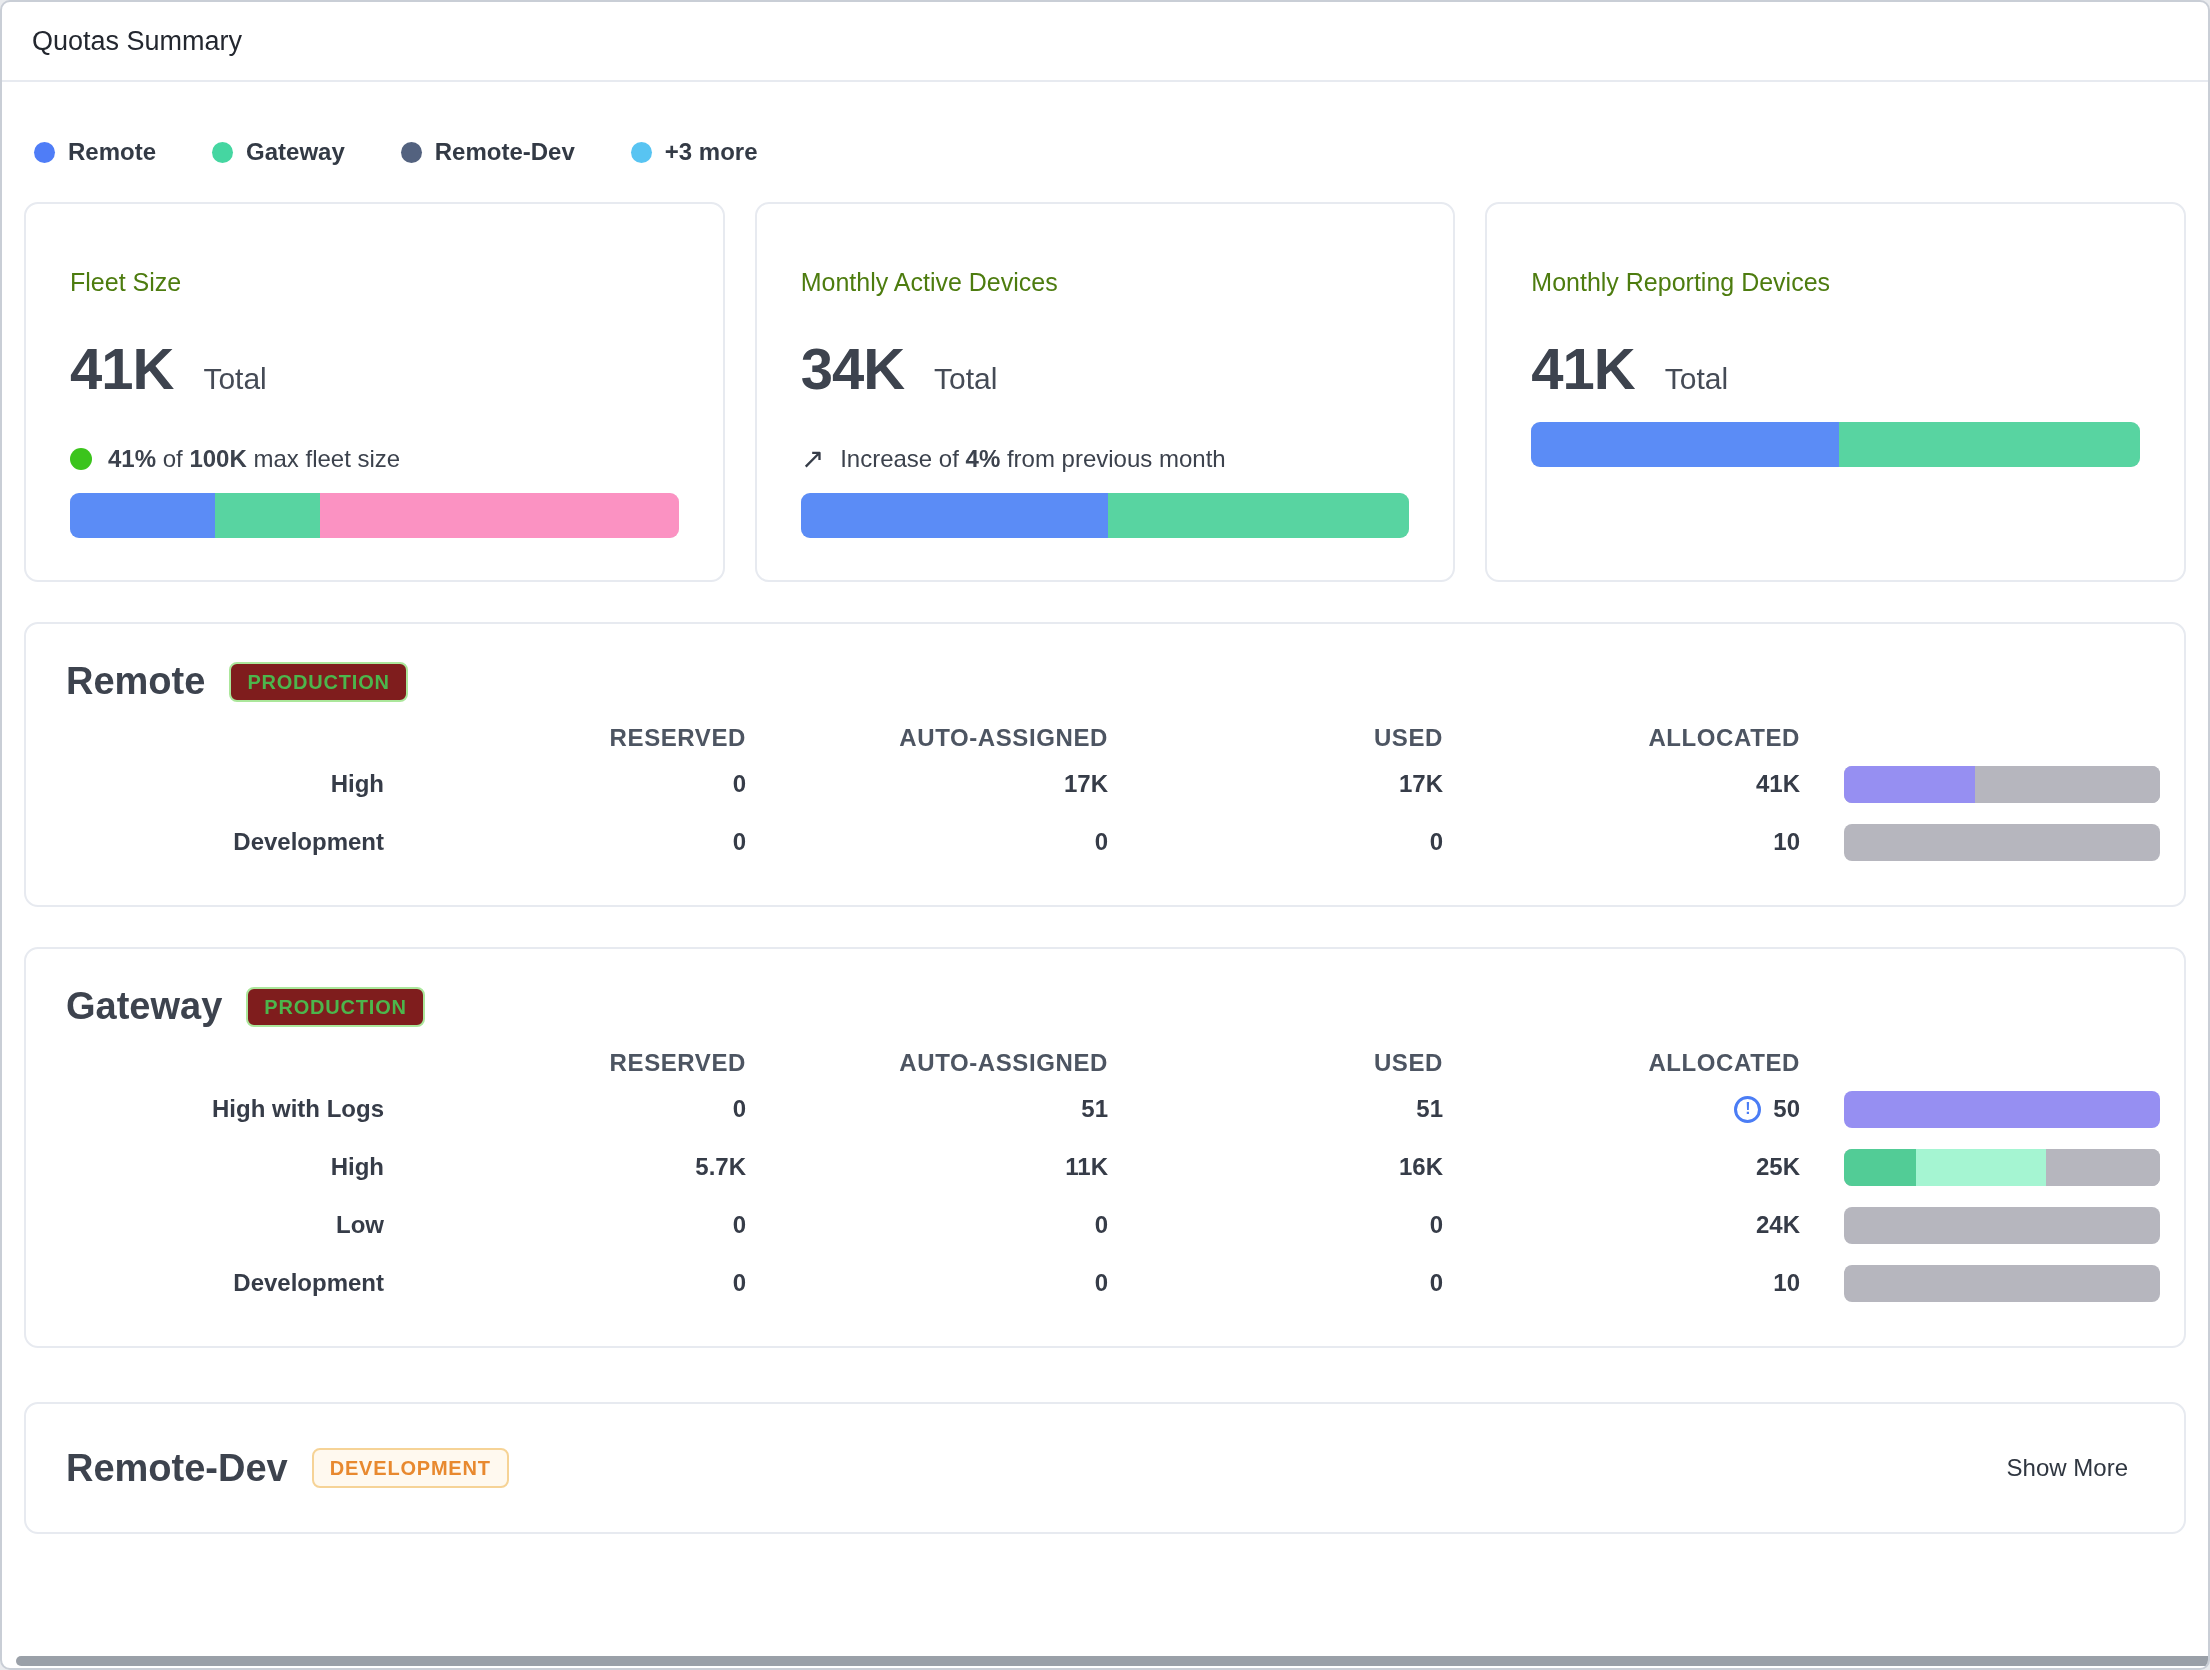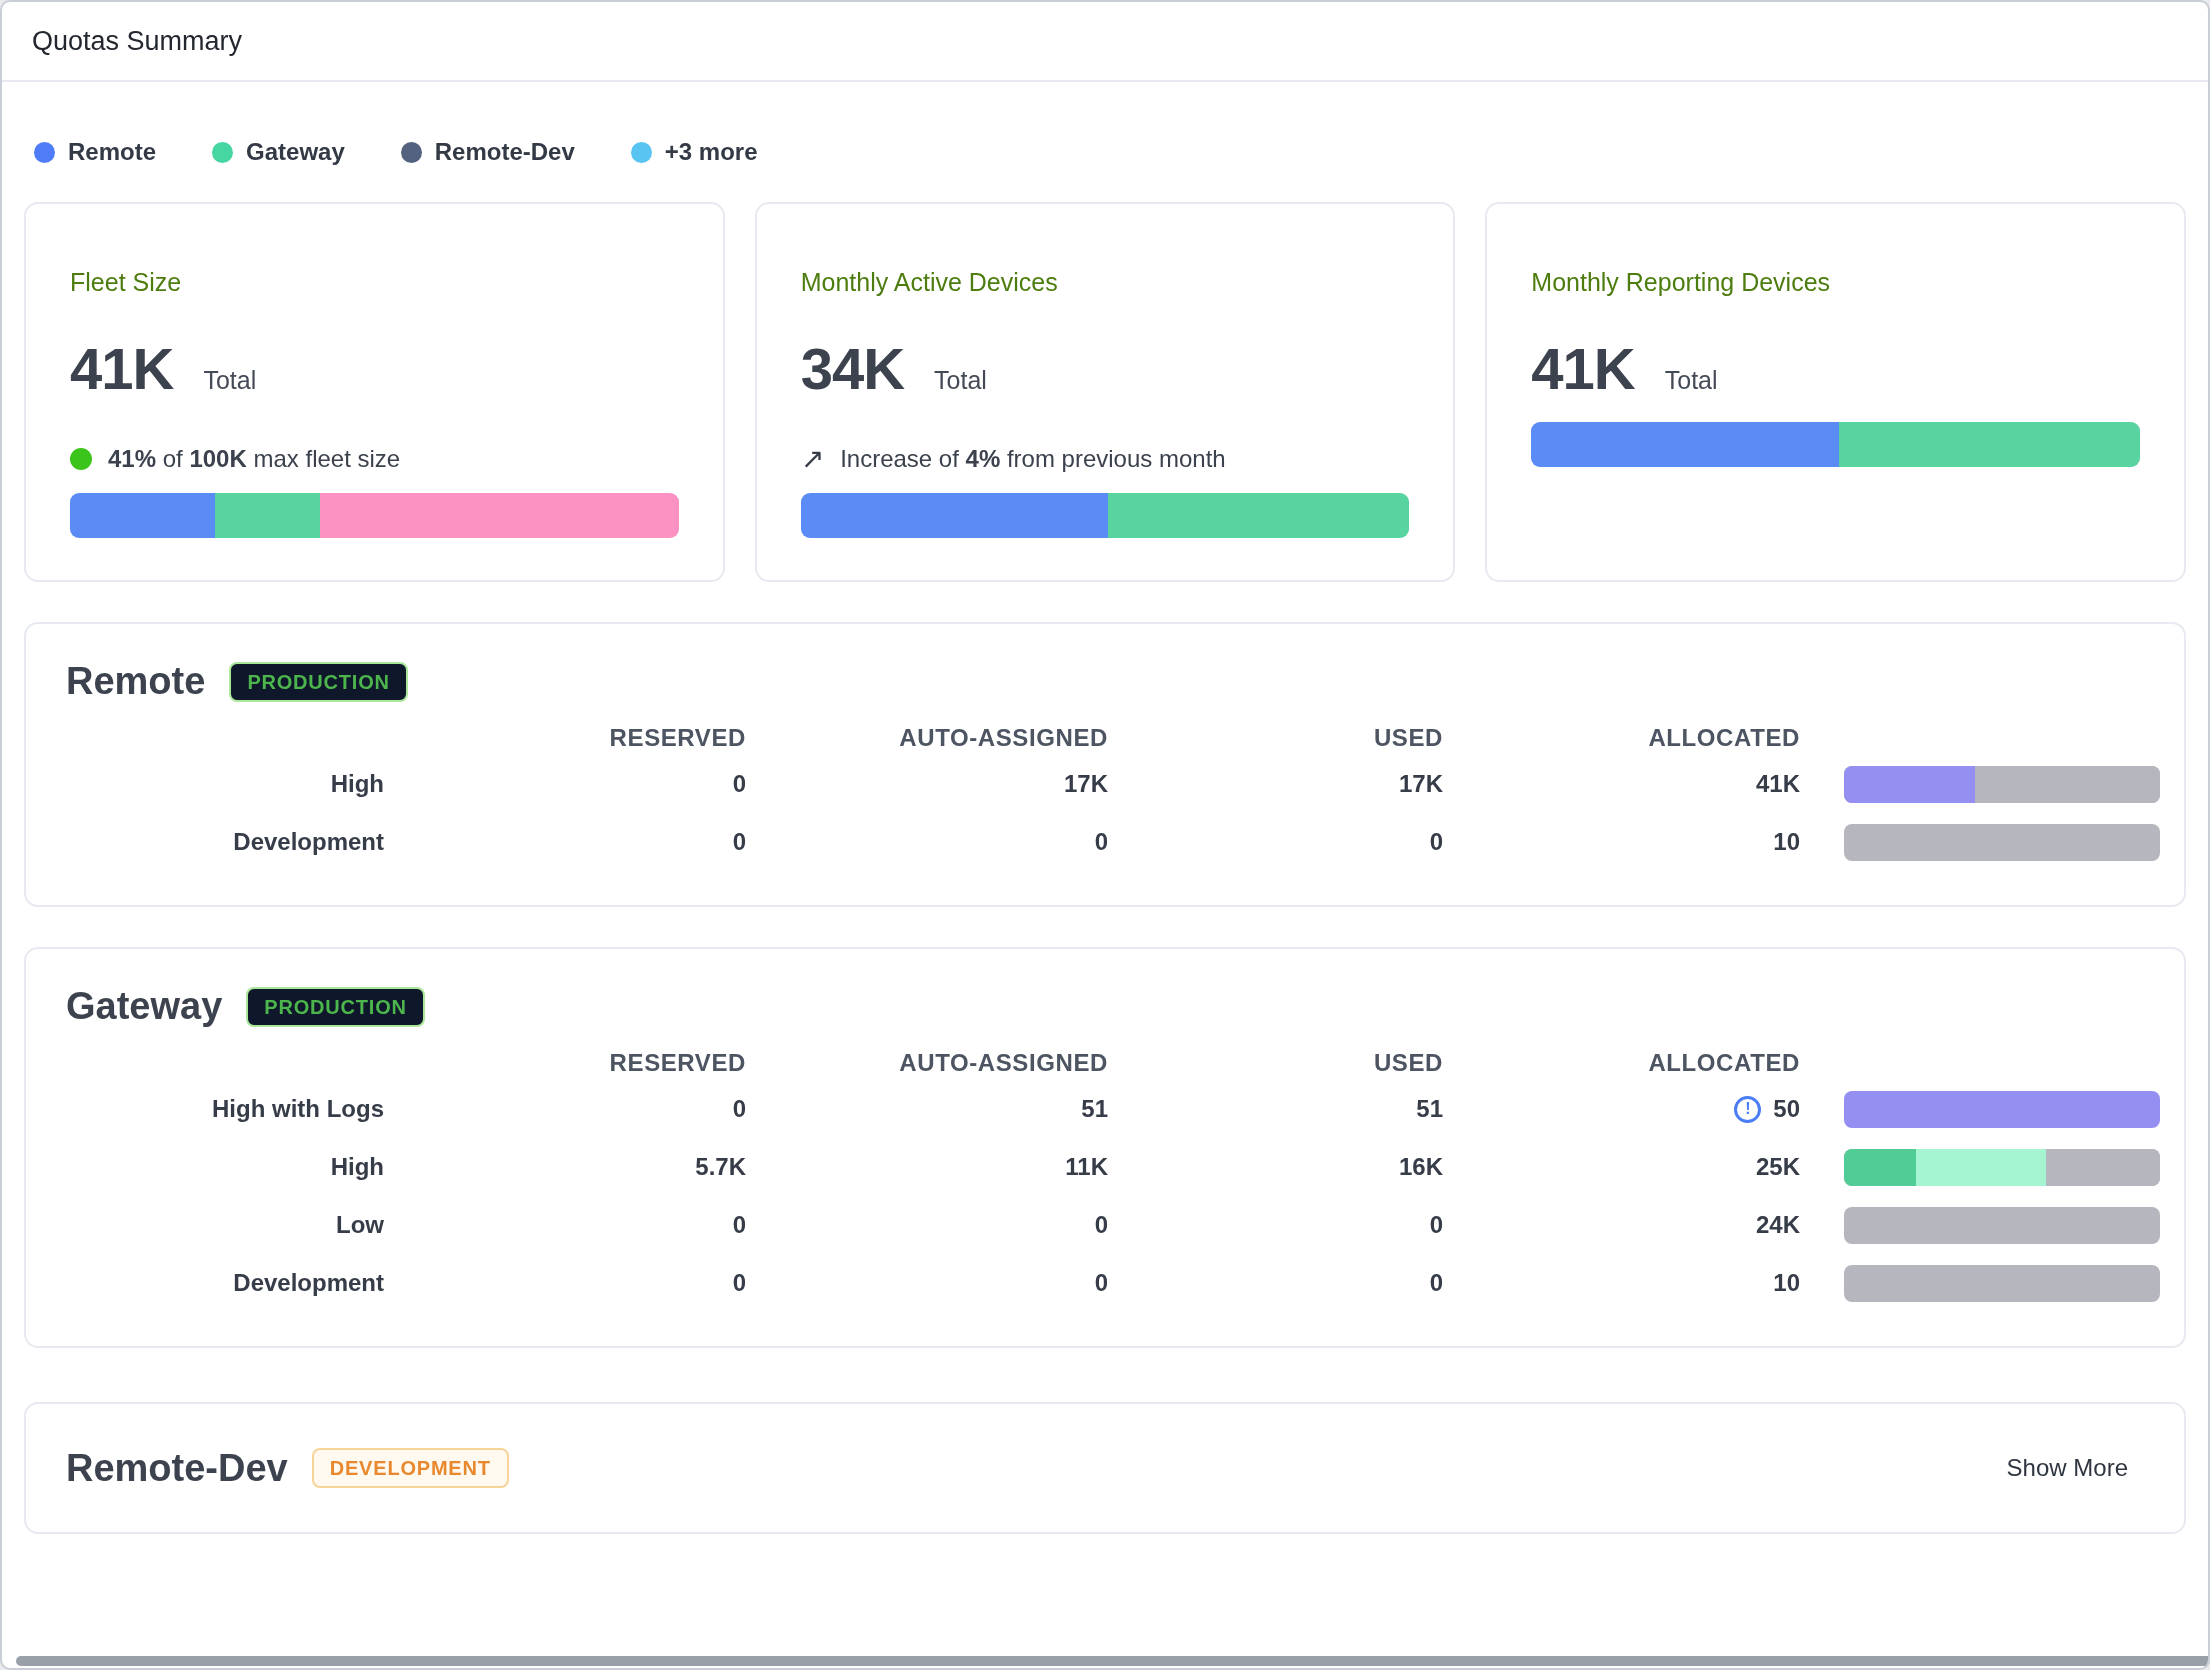--- a/index.html
+++ b/index.html
@@ -40,21 +40,21 @@
     height:380px;
     background:#fff;
     border:2px solid #e7eaf0;
     border-radius:14px;
     padding:40px 44px 42px 44px;
     display:flex; flex-direction:column;
   }
   .stat-title { font-size:25px; color:#4d7c0f; margin-top:24px; }
   .big-row { display:flex; align-items:baseline; gap:30px; margin-top:38px; }
   .big-value { font-size:58px; font-weight:700; color:#3d434e; letter-spacing:-1px; }
-  .big-unit { font-size:25px; color:#454b56; }
+  .big-unit { font-size:30px; color:#454b56; }
   .status-row { margin-top:auto; display:flex; align-items:center; gap:16px; font-size:24px; color:#3c424d; }
   .status-row .b { font-weight:700; }
   .status-dot { width:22px; height:22px; border-radius:50%; flex:0 0 auto; }
   .trend-glyph { font-size:28px; font-weight:400; color:#363c48; line-height:1; }
   .hbar { margin-top:20px; height:45px; border-radius:9px; overflow:hidden; display:flex; background:#e9ebf0; }
   .hbar > div { height:100%; }
 
   
   .panel {
     background:#fff;
@@ -62,21 +62,21 @@
     border-radius:14px;
     margin-top:40px;
     padding:36px 38px 34px 40px;
   }
   .panel-head { display:flex; align-items:center; gap:24px; }
   .panel-title { font-size:38px; font-weight:700; color:#3d434e; }
   .badge {
     font-size:20px; font-weight:600; letter-spacing:0.8px;
     padding:8px 16px; border-radius:8px; line-height:1;
   }
-  .badge.production { color:#4cb64c; border:2px solid #abe79b; background:#0f172a; }
+  .badge.production { color:#4cb64c; border:2px solid #abe79b; background:#7f1d1d; }
   .badge.development { color:#e8892f; border:2px solid #f6d396; background:#fff9ef; }
 
   .qtable { margin-top:18px; }
   .trow, .thead {
     display:grid;
     grid-template-columns:318px 362px 362px 335px 357px 1fr;
     align-items:center;
   }
   .thead { height:34px; margin-top:10px; }
   .thead .col {

